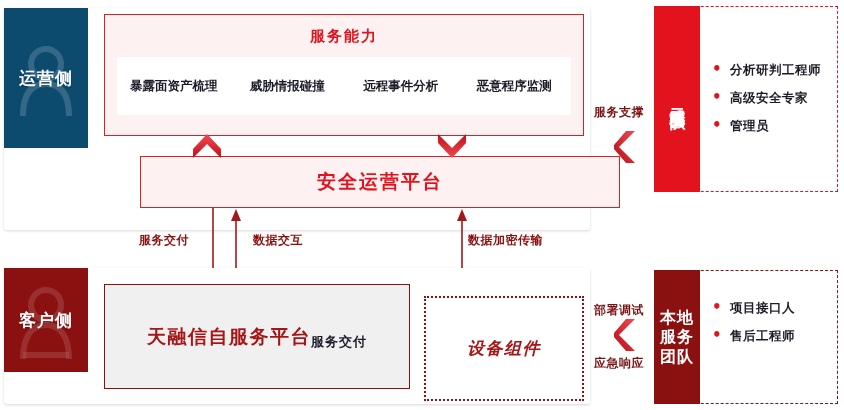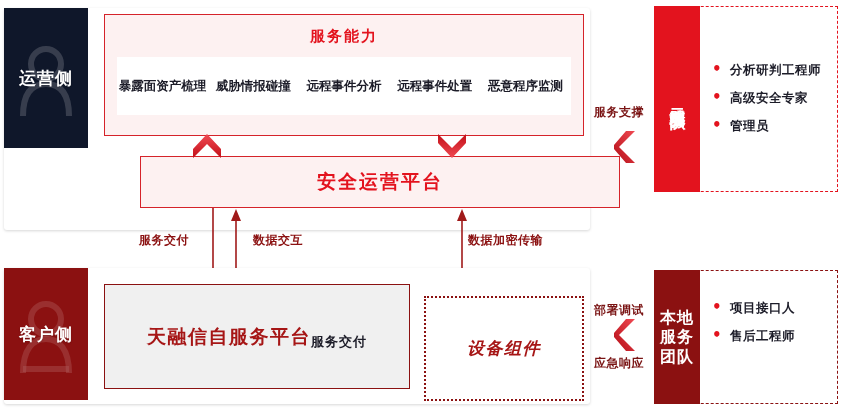--- a/index.html
+++ b/index.html
@@ -217,37 +217,36 @@
   svg{display:block;overflow:visible;}
 </style>
 </head>
 <body>
 
 <div class="stage">
 
   <div class="shell" style="left:4px;top:8px;width:1090px;height:0;"></div>
   <div class="shell" style="left:4px;top:8px;width:586px;height:222px;"></div>
 
-  <div class="side-tab" style="left:4px;top:8px;width:84px;height:140px;background:#0f172a;text-align:center;">
+  <div class="side-tab" style="left:4px;top:8px;width:84px;height:140px;background:#0c4a6e;text-align:center;">
     <span class="person-wm">
       <svg width="62" height="76" viewBox="0 0 62 76">
         <circle cx="31" cy="24" r="15" fill="none" stroke="#ffffff" stroke-width="6" opacity="0.55"></circle>
         <path d="M8 76 C8 52 18 44 31 44 C44 44 54 52 54 76" fill="none" stroke="#ffffff" stroke-width="6" opacity="0.55"></path>
       </svg>
     </span>
     <span class="tab-label">运营侧</span>
   </div>
 
   <div class="cap-panel" style="left:104px;top:14px;width:480px;height:122px;">
     <div class="cap-title">服务能力</div>
     <div class="cap-cards">
       <div class="cap-card">暴露面资产梳理</div>
       <div class="cap-card">威胁情报碰撞</div>
       <div class="cap-card">远程事件分析</div>
-      <div class="cap-card">远程事件处置</div>
       <div class="cap-card">恶意程序监测</div>
     </div>
   </div>
 
   <div class="chev" style="left:192px;top:133px;">
     <svg width="30" height="26" viewBox="0 0 30 26">
       <defs>
         <linearGradient id="gUp" x1="0" y1="1" x2="0" y2="0">
           <stop offset="0%" stop-color="#c20f18"></stop>
           <stop offset="100%" stop-color="#f04a53"></stop>
@@ -292,21 +291,21 @@
   <div class="abs" style="left:455px;top:208px;width:14px;height:76px;">
     <svg width="14" height="76" viewBox="0 0 14 76">
       <line x1="7" y1="12" x2="7" y2="76" stroke="#a01a1a" stroke-width="1.6"></line>
       <path d="M7 1 L2 13 L12 13 Z" fill="#a01a1a"></path>
     </svg>
   </div>
   <div class="conn-label red" style="left:468px;top:232px;">数据加密传输</div>
 
   <div class="shell" style="left:4px;top:268px;width:586px;height:136px;"></div>
 
-  <div class="side-tab" style="left:4px;top:268px;width:84px;height:132px;background:#8b1111;">
+  <div class="side-tab" style="left:4px;top:268px;width:84px;height:104px;background:#8b1111;">
     <span class="person-wm">
       <svg width="62" height="78" viewBox="0 0 62 78">
         <circle cx="31" cy="24" r="15" fill="none" stroke="#ffffff" stroke-width="6" opacity="0.42"></circle>
         <path d="M8 78 C8 54 18 44 31 44 C44 44 54 54 54 78" fill="none" stroke="#ffffff" stroke-width="6" opacity="0.42"></path>
         <line x1="8" y1="74" x2="54" y2="74" stroke="#ffffff" stroke-width="6" opacity="0.42"></line>
       </svg>
     </span>
     <span class="tab-label">客户侧</span>
   </div>
 

